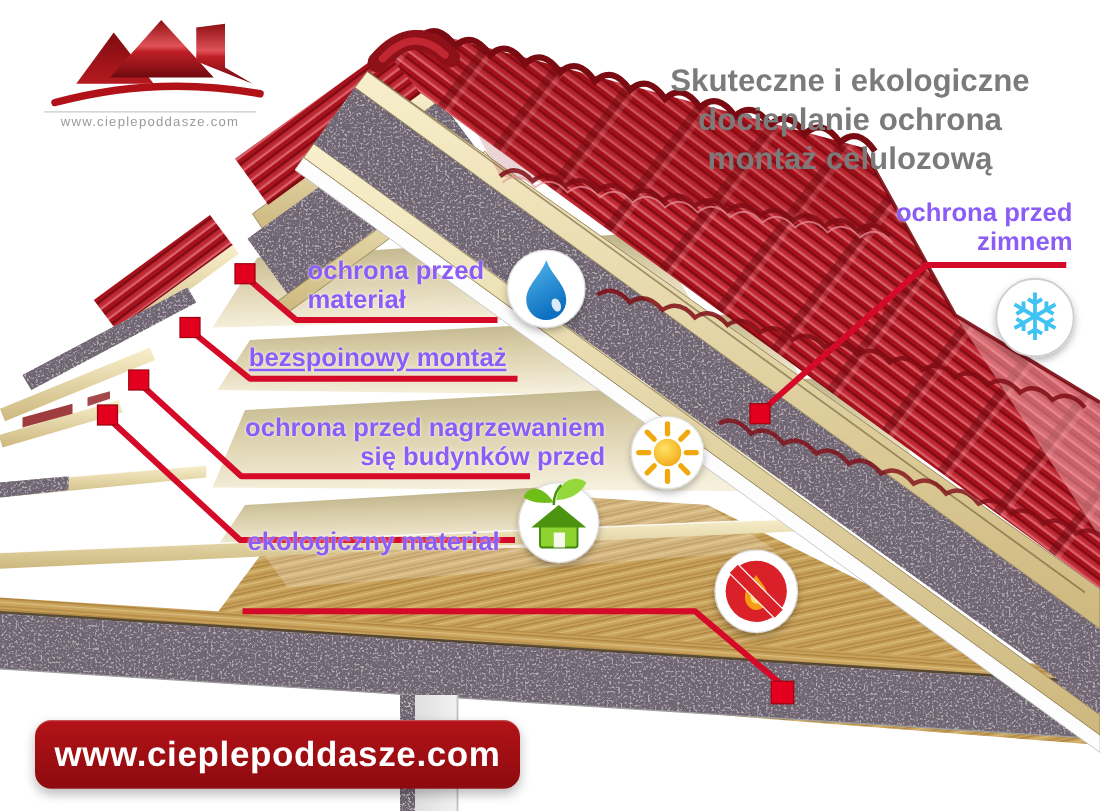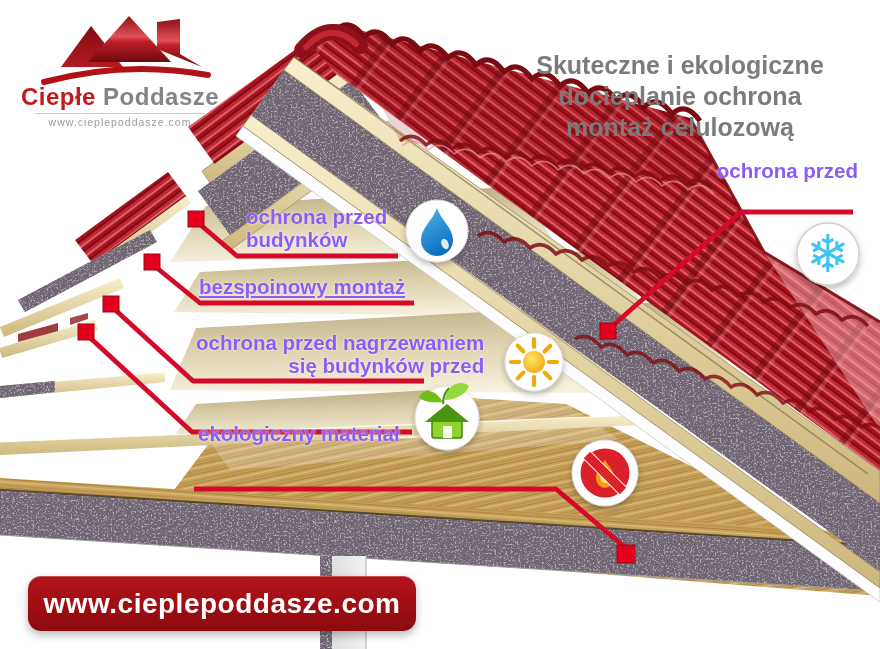--- a/index.html
+++ b/index.html
@@ -283,49 +283,46 @@
       <linearGradient id="mgrad2" x1="0" y1="0" x2="0" y2="1">
         <stop offset="0" stop-color="#7e0c10"></stop>
             <stop offset="1" stop-color="#b51a20"></stop>
       </linearGradient>
     </defs>
     <polygon points="46,57 76,16 108,57" fill="url(#mgrad2)"></polygon>
     <polygon points="73,52 114,6 156,52" fill="url(#mgrad)"></polygon>
     <polygon points="142,12 165,9 165,44 187,57 142,39" fill="url(#mgrad)"></polygon>
     <path d="M29,72 Q111,50 193,65" fill="none" stroke="#b01218" stroke-width="6" stroke-linecap="round"></path>
   </svg>
-  <div class="logo-text">
-    <span class="red">Ciepłe</span>
-    <span class="gray">Poddasze</span>
-  </div>
   <div class="logo-rule"></div>
   <div class="logo-url">www.cieplepoddasze.com</div>
 </div>
 
 <div class="heading">
   <div>Skuteczne i ekologiczne</div>
   <div>docieplanie ochrona</div>
   <div>montaż celulozową</div>
 </div>
 
 <div class="callout c0">
   <div>ochrona przed</div>
-  <div>budynków</div>
+  <div>materiał</div>
 </div>
 <div class="callout c1">
   <div>bezspoinowy montaż</div>
 </div>
 <div class="callout c2">
   <div>ochrona przed nagrzewaniem</div>
   <div>się budynków przed</div>
 </div>
 <div class="callout c3">
   <div>ekologiczny materiał</div>
 </div>
 <div class="callout c5">
   <div>ochrona przed</div>
+  <div>zimnem</div>
 </div>
 
 <a class="banner">
   <span>www.cieplepoddasze.com</span>
 </a>
 
 </div>
 
 </body></html>

